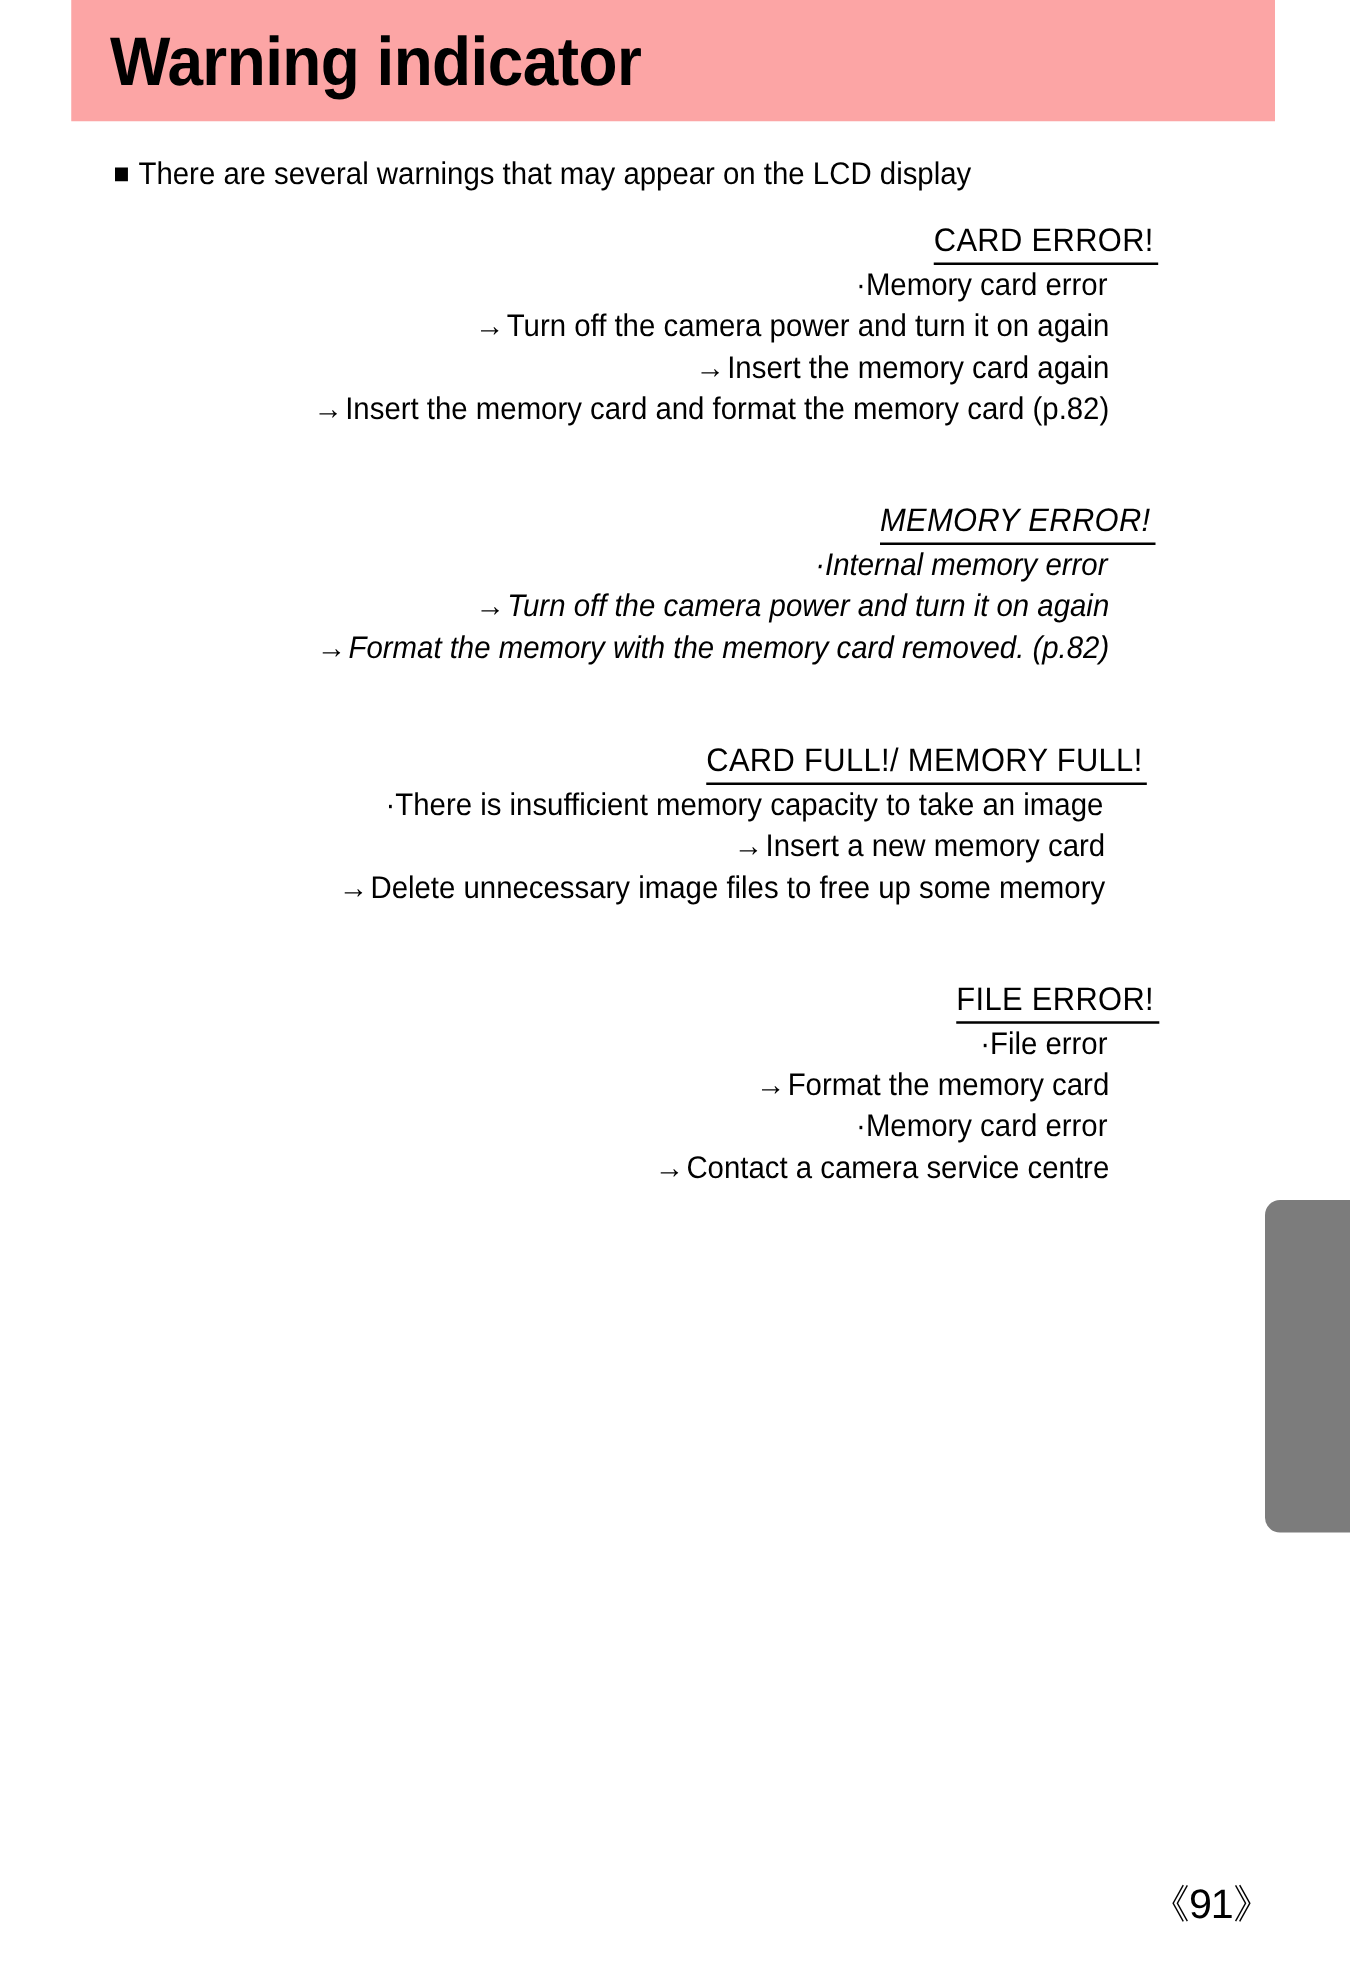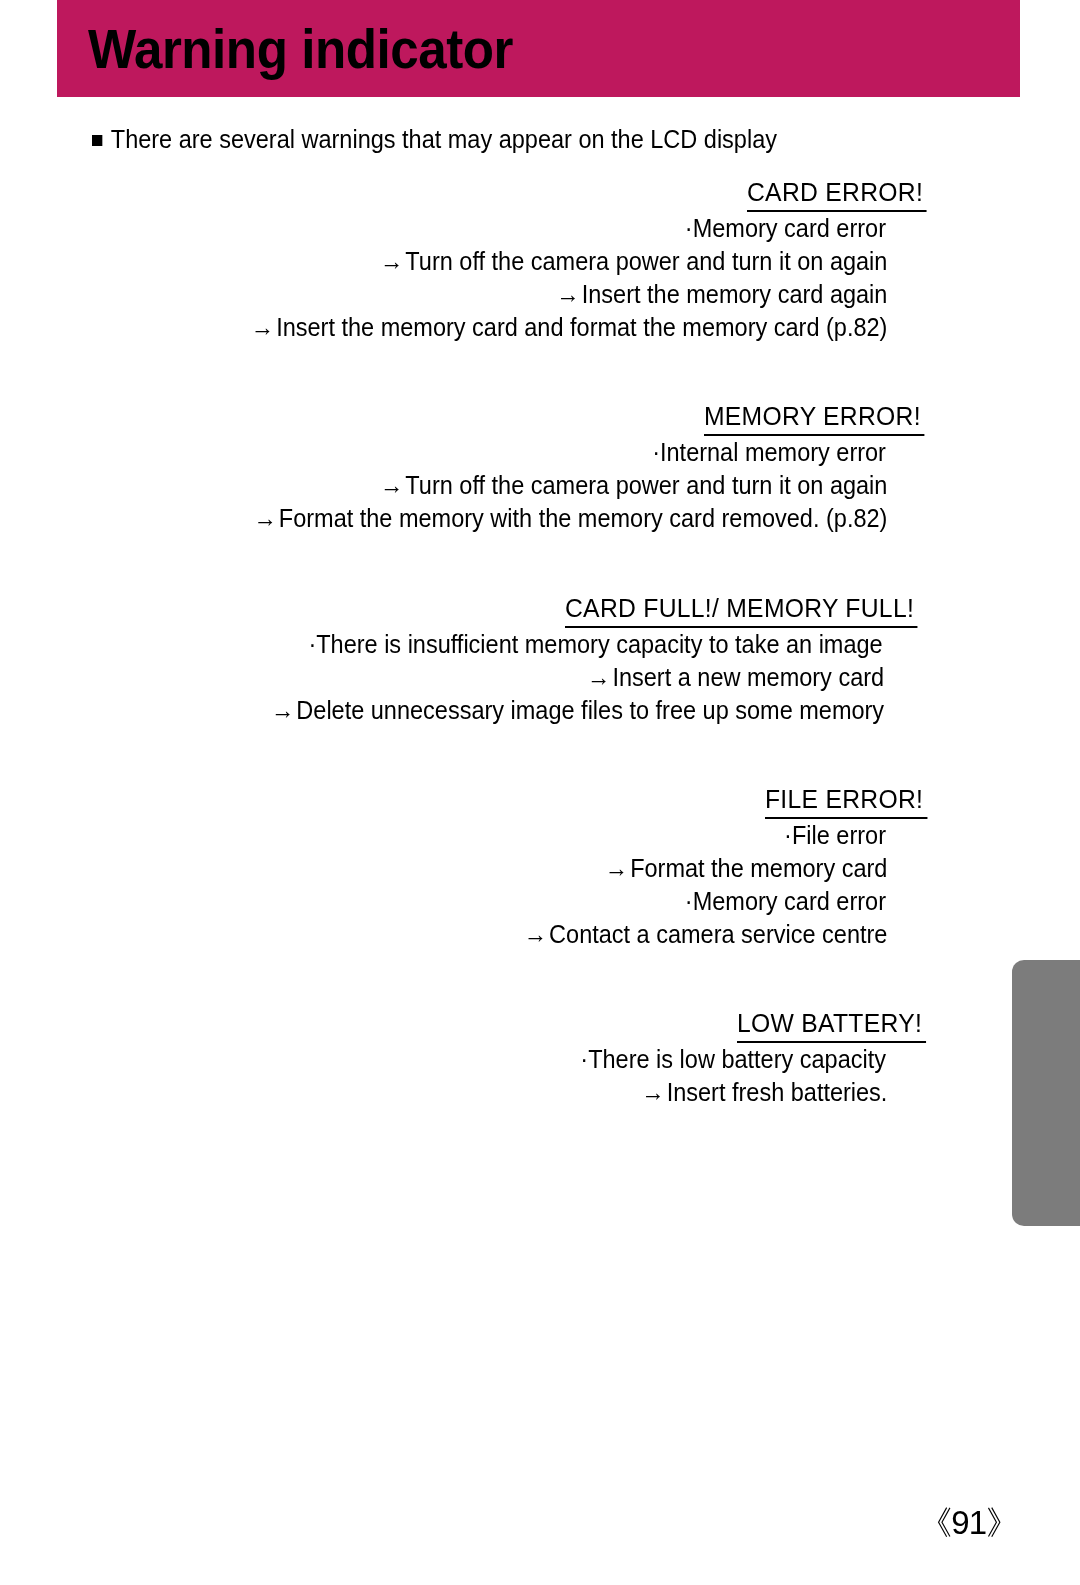--- a/index.html
+++ b/index.html
@@ -18,21 +18,21 @@
     -webkit-font-smoothing: antialiased;
   }
 
   
   .page-header {
     position: absolute;
     left: 57px;
     top: 0;
     width: 963px;
     height: 97px;
-    background: #be185d;
+    background: #fca5a5;
     box-sizing: border-box;
   }
   .page-header-title {
     position: absolute;
     left: 31px;
     top: 18px;
     font-size: 55px;
     font-weight: bold;
     letter-spacing: -0.5px;
     line-height: 62px;
@@ -122,21 +122,21 @@
     margin-right: 2px;
   }
 
   .section .item-line:first-of-type,
   .section .sub-line:first-of-type {
     margin-top: 4px;
   }
 
   
   .sec-card-error     { padding-top: 22px; }
-  .sec-memory-error   { padding-top: 57px; }
+  .sec-memory-error   { padding-top: 57px; font-style: italic; }
   .sec-card-locked    { padding-top: 58px; }
   .sec-card-full      { padding-top: 58px; margin-left: 37px; }
   .sec-no-image       { padding-top: 57px; }
   .sec-file-error     { padding-top: 57px; }
   .sec-low-battery    { padding-top: 57px; }
 
   
   .page-number {
     position: absolute;
     right: 62px;
@@ -216,25 +216,16 @@
       <span class="arrow-glyph">→</span><span>Format the memory card</span>
     </div>
     <div class="item-line">
       <span class="item-dot">·</span><span>Memory card error</span>
     </div>
     <div class="sub-line">
       <span class="arrow-glyph">→</span><span>Contact a camera service centre</span>
     </div>
   </div>
 
-  <div class="section sec-low-battery">
-    <div class="section-title">LOW BATTERY!</div>
-    <div class="item-line">
-      <span class="item-dot">·</span><span>There is low battery capacity</span>
-    </div>
-    <div class="sub-line">
-      <span class="arrow-glyph">→</span><span>Insert fresh batteries.</span>
-    </div>
-  </div>
 
 </div>
 
 <div class="page-number">《91》</div>
 
 </body></html>

